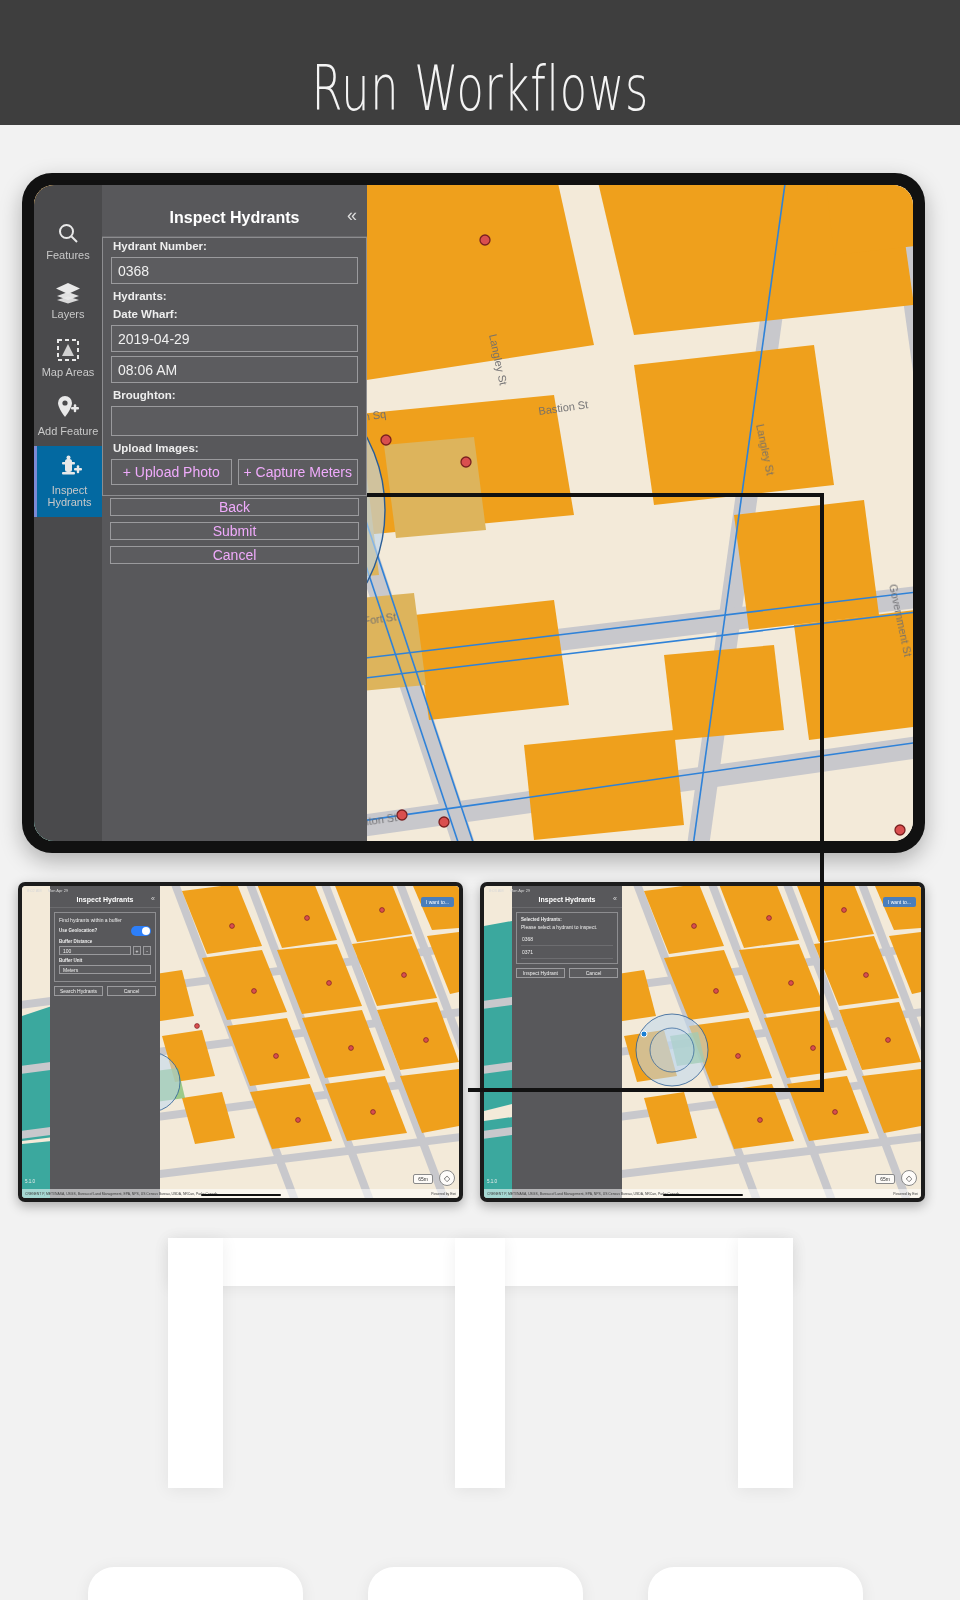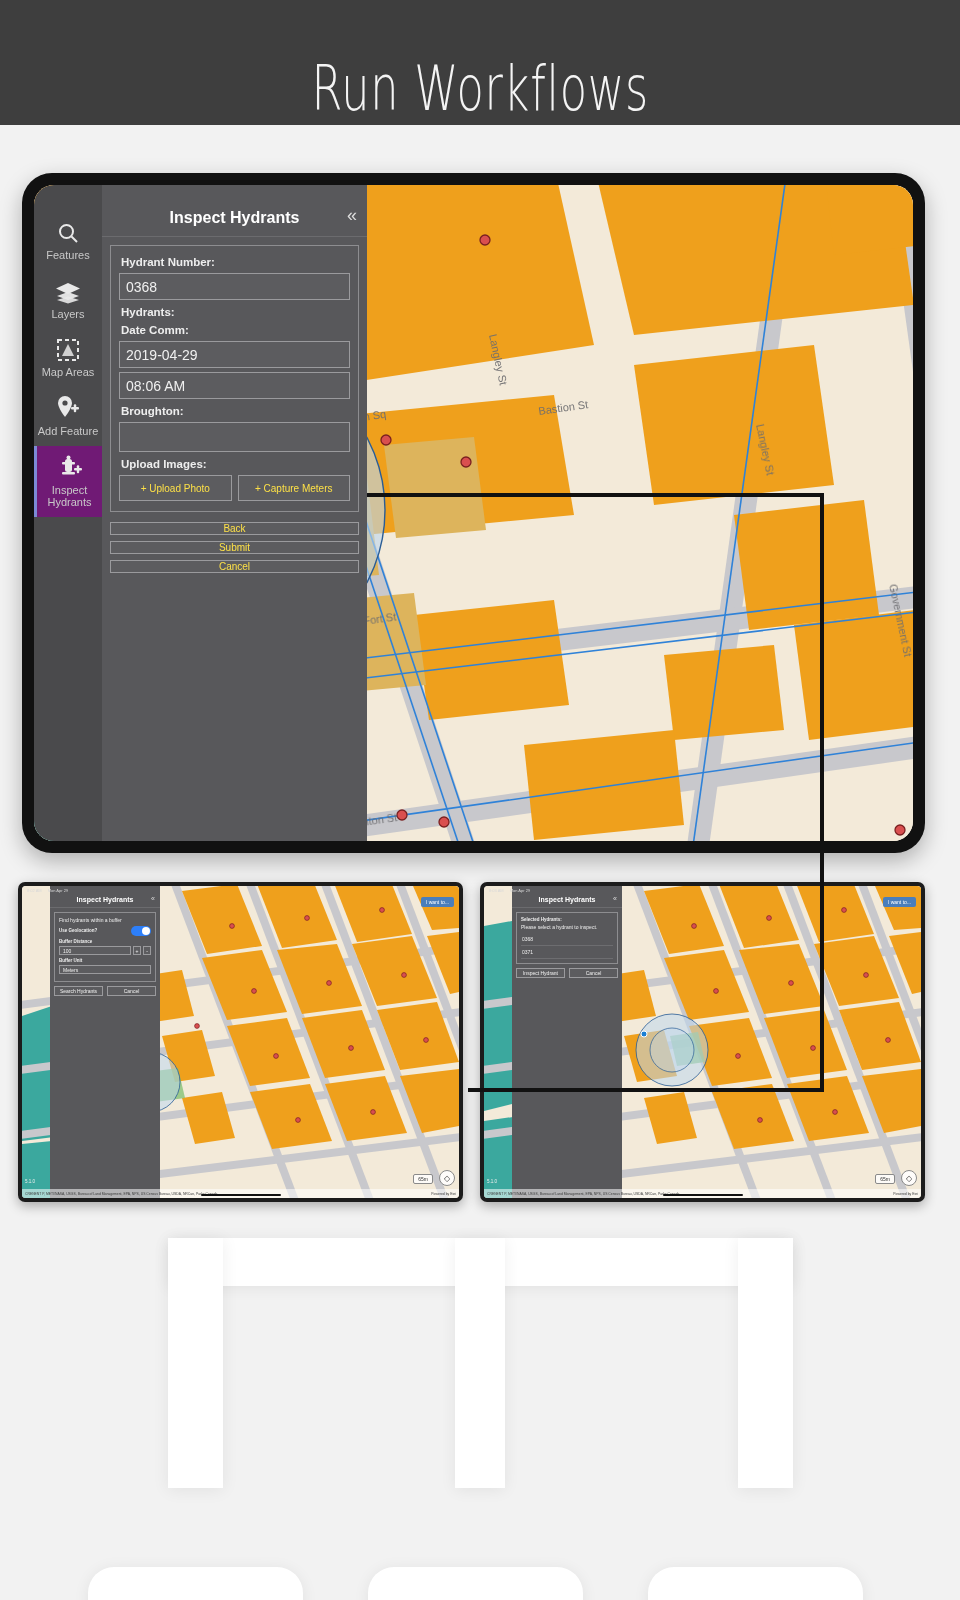--- a/index.html
+++ b/index.html
@@ -52,54 +52,54 @@
   
   .rail {
     width: 68px; background: #4a4a4c; flex: 0 0 68px;
     padding-top: 26px; position: relative; z-index: 20;
   }
   .rail-item {
     display: flex; flex-direction: column; align-items: center;
     padding: 8px 2px 8px 2px; color: #c9c9c9; font-size: 11px;
     line-height: 1.15; text-align: center; cursor: pointer;
   }
-  .rail-item.active { background: #701a75; border-left: 3px solid #7b8ad6; }
+  .rail-item.active { background: #0369a1; border-left: 3px solid #7b8ad6; }
   .rail-ico { height: 26px; display: flex; align-items: flex-end; justify-content: center; margin-bottom: 4px; }
   .rail-ico svg { display: block; }
   .rail-label { white-space: pre-line; }
 
   
   .panel {
     width: 265px; flex: 0 0 265px; background: #58585b;
     display: flex; flex-direction: column; position: relative; z-index: 15;
   }
   .panel-head {
     height: 52px; display: flex; align-items: center; justify-content: center;
     position: relative; border-bottom: 1px solid #6b6b6e; padding-top: 14px;
   }
   .panel-title { color: #fff; font-size: 16px; font-weight: bold; }
   .panel-collapse {
     position: absolute; right: 10px; top: 20px; color: #ddd; font-size: 18px; cursor: pointer;
   }
   .form-card {
-    margin: 8px; border: 1px solid #8d8d90; background: #58585b;
-    padding: 8px 8px 10px 8px;
+    border: 1px solid #8d8d90; background: #58585b;
+    padding: 0 8px 10px 8px;
   }
   .fld-label { color: #eee; font-size: 11.5px; font-weight: bold; margin: 6px 0 5px 2px; }
   .fld-label:first-child { margin-top: 2px; }
   .fld-input {
     height: 27px; border: 1px solid #9a9a9d; background: #5c5c5f;
     color: #f0f0f0; font-size: 14px; display: flex; align-items: center;
     padding: 0 6px; margin-bottom: 2px;
   }
   .fld-input.tall { height: 30px; }
   .photo-row { display: flex; gap: 6px; margin-top: 4px; }
   .btn {
     flex: 1; height: 26px; border: 1px solid #9a9a9d; background: #5c5c5f;
-    color: #fde047; font-size: 10px; display: flex; align-items: center;
+    color: #f0abfc; font-size: 14px; display: flex; align-items: center;
     justify-content: center; cursor: pointer;
   }
   .action-row { display: flex; gap: 6px; margin: 2px 8px 0 8px; flex-direction: column; }
 
   
   .map { position: relative; flex: 1; overflow: hidden; background: #f3ead9; }
   .map svg { position: absolute; left: 0; top: 0; }
   .map-version {
     position: absolute; left: 8px; bottom: 6px; color: #ddd; font-size: 11px; z-index: 9;
   }
@@ -363,21 +363,21 @@
           <div class="panel-title">Inspect Hydrants</div>
           <div class="panel-collapse">«</div>
         </div>
 
         <div class="form-card">
           <div class="fld-label">Hydrant Number:</div>
           <div class="fld-input">0368</div>
 
           <div class="fld-label">Hydrants:</div>
 
-          <div class="fld-label">Date Comm:</div>
+          <div class="fld-label">Date Wharf:</div>
           <div class="fld-input">2019-04-29</div>
           <div class="fld-input" style="margin-top:4px;">08:06 AM</div>
 
           <div class="fld-label">Broughton:</div>
           <div class="fld-input tall"></div>
 
           <div class="fld-label">Upload Images:</div>
           <div class="photo-row">
             <div class="btn">+ Upload Photo</div>
             <div class="btn">+ Capture Meters</div>

